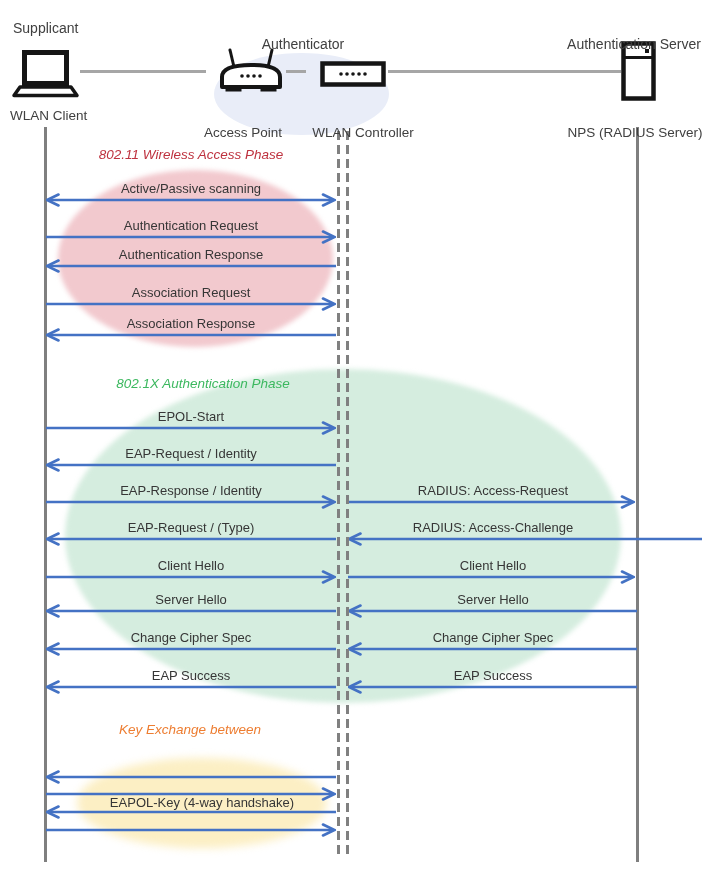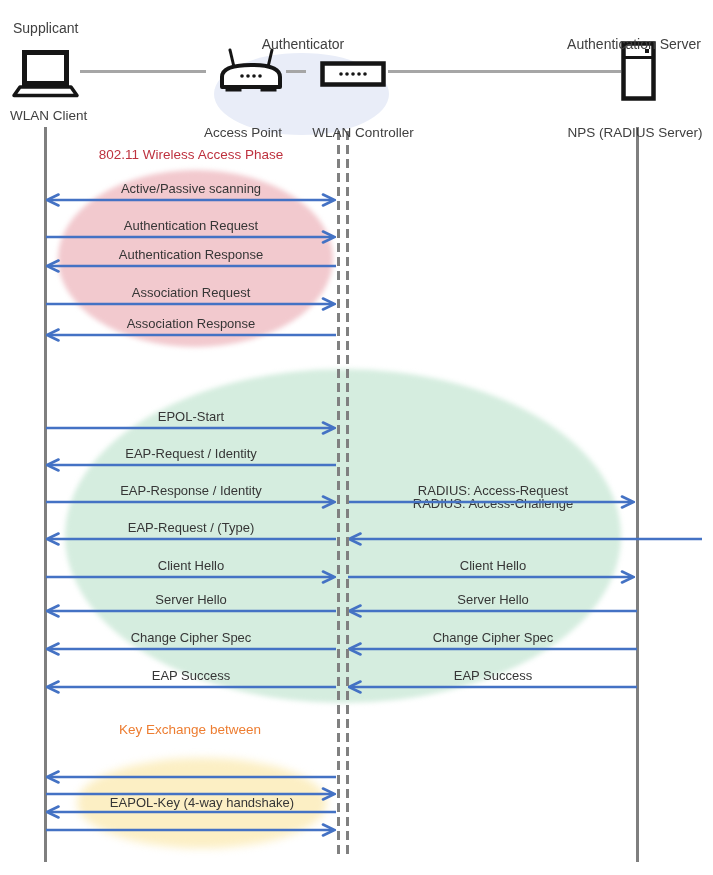--- a/index.html
+++ b/index.html
@@ -16,21 +16,21 @@
     position:absolute;width:3px;z-index:6;
     background:repeating-linear-gradient(to bottom,#808080 0 9px,transparent 9px 14px);
   }
   
   .connector{position:absolute;height:3px;background:#a6a6a6;z-index:2;}
   
   .actor-role{position:absolute;font-size:14px;color:#404040;white-space:nowrap;z-index:7;}
   .actor-device{position:absolute;font-size:13.5px;color:#404040;white-space:nowrap;z-index:7;}
   .centered{transform:translateX(-50%);margin-top:17px;}
   
-  .phase-title{position:absolute;font-size:13.5px;white-space:nowrap;z-index:3;transform:translateX(-50%);}
+  .phase-title{position:absolute;font-size:13.5px;white-space:nowrap;z-index:3;transform:translateX(-50%);font-style:italic;}
   
   .msg-label{
     position:absolute;font-size:13px;color:#363636;white-space:nowrap;
     transform:translateX(-50%);z-index:3;line-height:16px;
   }
   .msg-arrow{position:absolute;z-index:5;}
   .icon{position:absolute;z-index:7;}
 </style>
 </head>
 <body>
@@ -86,20 +86,21 @@
   <div class="actor-role" style="left:13px;top:20px;">Supplicant</div>
   <div class="actor-role centered" style="left:303px;top:19px;">Authenticator</div>
   <div class="actor-role centered" style="left:634px;top:19px;">Authentication Server</div>
 
   <div class="actor-device" style="left:10px;top:108px;">WLAN Client</div>
   <div class="actor-device centered" style="left:243px;top:108px;text-align:center;">Access Point</div>
   <div class="actor-device centered" style="left:363px;top:108px;">WLAN Controller</div>
   <div class="actor-device centered" style="left:635px;top:108px;">NPS (RADIUS Server)</div>
 
   <div class="phase-title" style="left: 191px; top: 147px; color: rgb(190, 50, 63);">802.11 Wireless Access Phase</div>
+  <div class="phase-title" style="left: 203px; top: 376px; color: rgb(60, 184, 95);">802.1X Authentication Phase</div>
   <div class="phase-title" style="left: 190px; top: 722px; color: rgb(237, 125, 49);">Key Exchange between</div>
 
   <div>
       <div class="msg-arrow" style="left: 46px; top: 193px;"><svg width="290" height="14" viewBox="0 0 290 14">
           <line x1="2" y1="7" x2="287" y2="7" stroke="#4472C4" stroke-width="2.4"></line>
           <polyline points="277,1.5 288.5,7 277,12.5" fill="none" stroke="#4472C4" stroke-width="2.6" stroke-linecap="round" stroke-linejoin="miter"></polyline>
           <polyline points="12.5,1.5 1,7 12.5,12.5" fill="none" stroke="#4472C4" stroke-width="2.6" stroke-linecap="round" stroke-linejoin="miter"></polyline>
         </svg></div>
       <div class="msg-label" style="left: 191px; top: 181px;">Active/Passive scanning</div>
       <div class="msg-arrow" style="left: 46px; top: 230px;"><svg width="290" height="14" viewBox="0 0 290 14">
@@ -144,21 +145,21 @@
       <div class="msg-label" style="left: 493px; top: 483px;">RADIUS: Access-Request</div>
       <div class="msg-arrow" style="left: 46px; top: 532px;"><svg width="290" height="14" viewBox="0 0 290 14">
           <line x1="2" y1="7" x2="290" y2="7" stroke="#4472C4" stroke-width="2.4"></line>
           <polyline points="12.5,1.5 1,7 12.5,12.5" fill="none" stroke="#4472C4" stroke-width="2.6" stroke-linecap="round" stroke-linejoin="miter"></polyline>
         </svg></div>
       <div class="msg-label" style="left: 191px; top: 520px;">EAP-Request / (Type)</div>
       <div class="msg-arrow" style="left: 348px; top: 532px;"><svg width="354" height="14" viewBox="0 0 354 14">
           <line x1="2" y1="7" x2="354" y2="7" stroke="#4472C4" stroke-width="2.4"></line>
           <polyline points="12.5,1.5 1,7 12.5,12.5" fill="none" stroke="#4472C4" stroke-width="2.6" stroke-linecap="round" stroke-linejoin="miter"></polyline>
         </svg></div>
-      <div class="msg-label" style="left: 493px; top: 496px;">RADIUS: Access-Challenge</div>
+      <div class="msg-label" style="left: 493px; top: 520px;">RADIUS: Access-Challenge</div>
       <div class="msg-arrow" style="left: 46px; top: 570px;"><svg width="290" height="14" viewBox="0 0 290 14">
           <line x1="0" y1="7" x2="287" y2="7" stroke="#4472C4" stroke-width="2.4"></line>
           <polyline points="277,1.5 288.5,7 277,12.5" fill="none" stroke="#4472C4" stroke-width="2.6" stroke-linecap="round" stroke-linejoin="miter"></polyline>
         </svg></div>
       <div class="msg-label" style="left: 191px; top: 558px;">Client Hello</div>
       <div class="msg-arrow" style="left: 348px; top: 570px;"><svg width="287" height="14" viewBox="0 0 287 14">
           <line x1="0" y1="7" x2="284" y2="7" stroke="#4472C4" stroke-width="2.4"></line>
           <polyline points="274,1.5 285.5,7 274,12.5" fill="none" stroke="#4472C4" stroke-width="2.6" stroke-linecap="round" stroke-linejoin="miter"></polyline>
         </svg></div>
       <div class="msg-label" style="left: 493px; top: 558px;">Client Hello</div>

